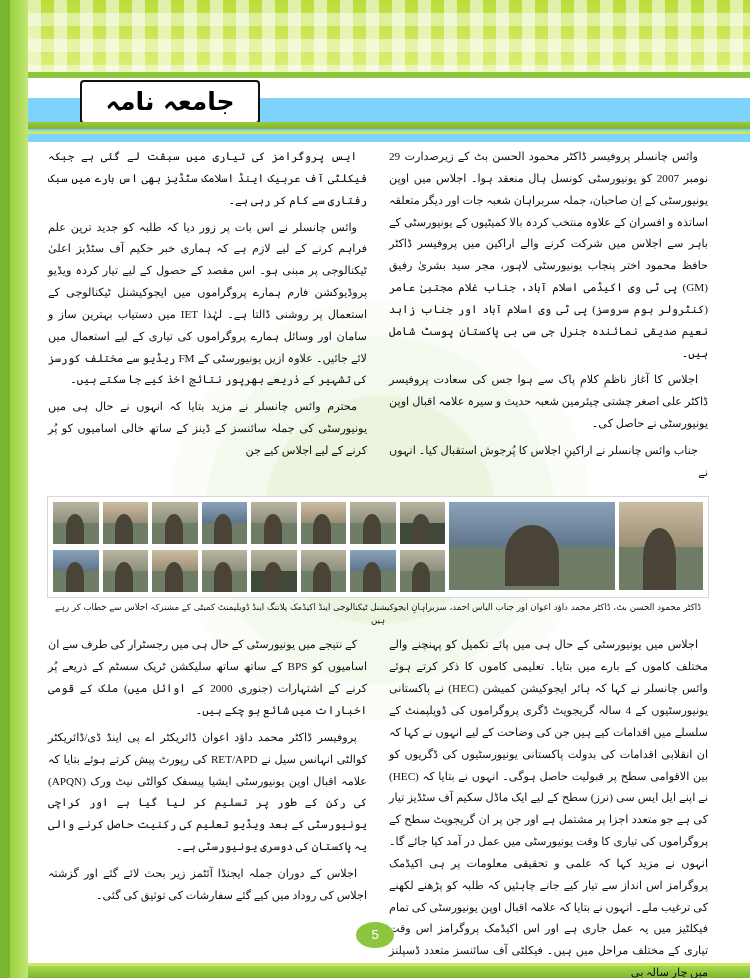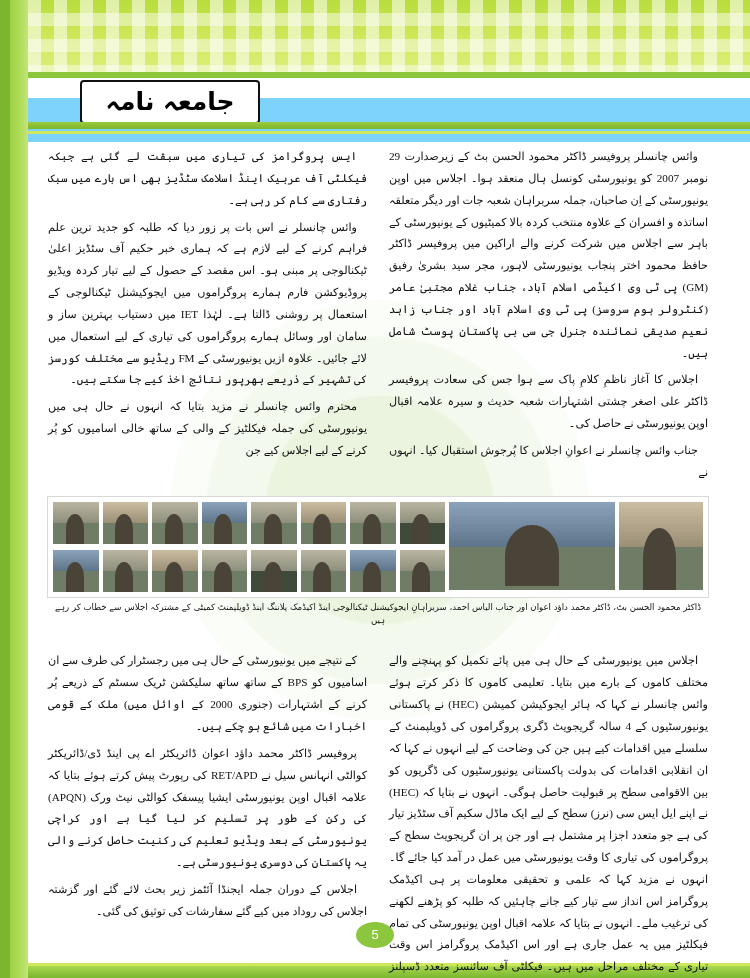--- a/index.html
+++ b/index.html
@@ -176,21 +176,21 @@
     height: 90px;
   }
   .photo-stack { display: flex; flex-direction: column; gap: 2px; flex: 1 1 auto;}
   .photo-stack .photo-row .ph { height: 44px; }
 
   .caption {
     direction: rtl;
     text-align: center;
     font-size: 8.6px;
     color: #111;
-    margin: 4px 0 24px 0;
+    margin: 4px 0 8px 0;
     line-height: 1.5;
   }
 
   
   .pagenum {
     position: absolute;
     left: 50%;
     transform: translateX(-50%);
     bottom: 30px;
     width: 38px; height: 26px;
@@ -236,27 +236,27 @@
   <div class="rule-green"></div>
   <div class="rule-green2"></div>
 
   <div class="watermark"></div>
 
   <div class="content">
 
     <div class="cols">
       <div class="col">
         <p>وائس چانسلر پروفیسر ڈاکٹر محمود الحسن بٹ کے زیرصدارت 29 نومبر 2007 کو یونیورسٹی کونسل ہال منعقد ہوا۔ اجلاس میں اوپن یونیورسٹی کے اِن صاحبان، جملہ سربراہان شعبہ جات اور دیگر متعلقہ اساتذہ و افسران کے علاوہ منتخب کردہ بالا کمیٹیوں کے یونیورسٹی کے باہر سے اجلاس میں شرکت کرنے والے اراکین میں پروفیسر ڈاکٹر حافظ محمود اختر پنجاب یونیورسٹی لاہور، مجر سید بشریٰ رفیق (GM) پی ٹی وی اکیڈمی اسلام آباد، جناب غلام مجتبیٰ عامر (کنٹرولر ہوم سروسز) پی ٹی وی اسلام آباد اور جناب زاہد نعیم صدیقی نمائندہ جنرل جی سی بی پاکستان پوسٹ شامل ہیں۔</p>
-        <p>اجلاس کا آغاز ناظمِ کلامِ پاک سے ہوا جس کی سعادت پروفیسر ڈاکٹر علی اصغر چشتی اشتہارات شعبہ حدیث و سیرہ علامہ اقبال اوپن یونیورسٹی نے حاصل کی۔</p>
-        <p>جناب وائس چانسلر نے اعوانِ اجلاس کا پُرجوش استقبال کیا۔ انہوں نے</p>
+        <p>اجلاس کا آغاز ناظمِ کلامِ پاک سے ہوا جس کی سعادت پروفیسر ڈاکٹر علی اصغر چشتی چیئرمین شعبہ حدیث و سیرہ علامہ اقبال اوپن یونیورسٹی نے حاصل کی۔</p>
+        <p>جناب وائس چانسلر نے اراکینِ اجلاس کا پُرجوش استقبال کیا۔ انہوں نے</p>
       </div>
       <div class="col">
         <p>ایس پروگرامز کی تیاری میں سبقت لے گئی ہے جبکہ فیکلٹی آف عربیک اینڈ اسلامک سٹڈیز بھی اس بارے میں سبک رفتاری سے کام کر رہی ہے۔</p>
         <p>وائس چانسلر نے اس بات پر زور دیا کہ طلبہ کو جدید ترین علم فراہم کرنے کے لیے لازم ہے کہ ہماری خبر حکیم آف سٹڈیز اعلیٰ ٹیکنالوجی پر مبنی ہو۔ اس مقصد کے حصول کے لیے تیار کردہ ویڈیو پروڈیوکشن فارم ہمارے پروگراموں میں ایجوکیشنل ٹیکنالوجی کے استعمال پر روشنی ڈالتا ہے۔ لہٰذا IET میں دستیاب بہترین ساز و سامان اور وسائل ہمارے پروگراموں کی تیاری کے لیے استعمال میں لائے جائیں۔ علاوہ ازیں یونیورسٹی کے FM ریڈیو سے مختلف کورسز کی تشہیر کے ذریعے بھرپور نتائج اخذ کیے جا سکتے ہیں۔</p>
-        <p>محترم وائس چانسلر نے مزید بتایا کہ انہوں نے حال ہی میں یونیورسٹی کی جملہ فیکلٹیز کے والی کے ساتھ خالی اسامیوں کو پُر کرنے کے لیے اجلاس کیے جن</p>
+        <p>محترم وائس چانسلر نے مزید بتایا کہ انہوں نے حال ہی میں یونیورسٹی کی جملہ سائنسز کے ڈینز کے ساتھ خالی اسامیوں کو پُر کرنے کے لیے اجلاس کیے جن</p>
       </div>
     </div>
 
     <div class="photos">
       <div class="photo-row">
         <div class="photo-stack">
           <div class="photo-row">
             <div class="ph"></div>
             <div class="ph warm"></div>
             <div class="ph"></div>

